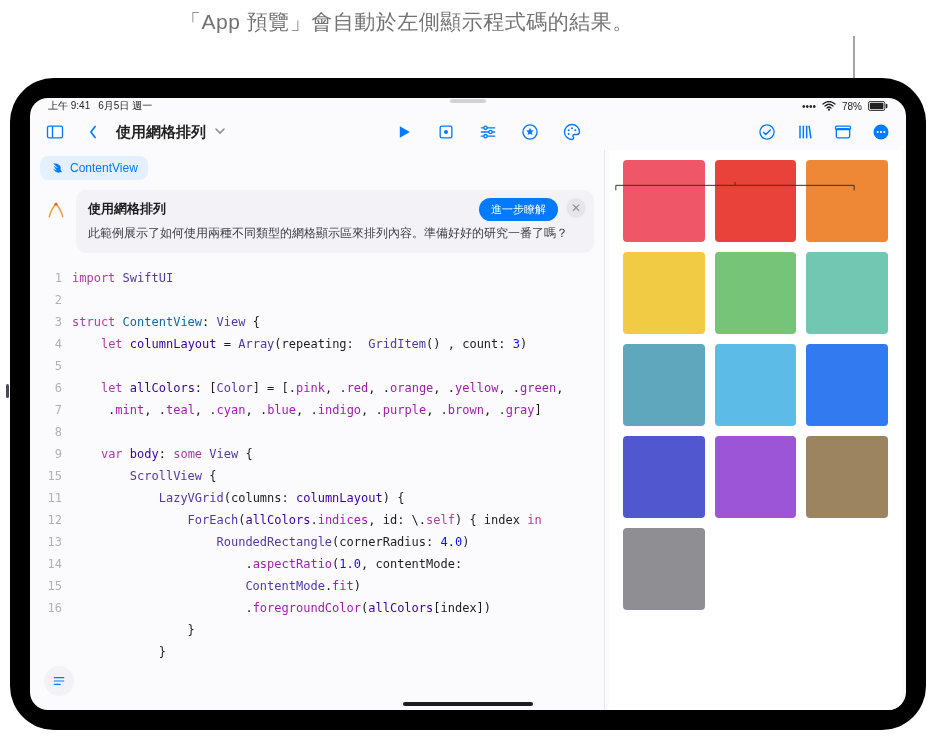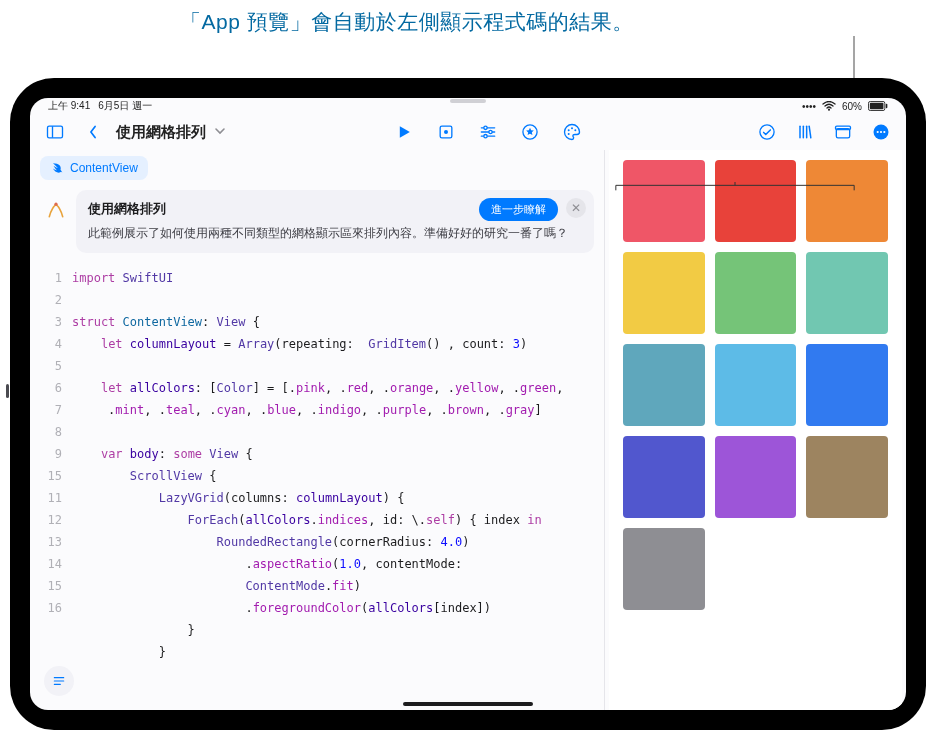--- a/index.html
+++ b/index.html
@@ -14,21 +14,21 @@
     position: absolute;
     top: 0;
     width: 100%;
     height: 78px;
   }
   .annotation-text {
     position: absolute;
     top: 8px;
     left: 180px;
     font-size: 21px;
-    color: #0369a1;
+    color: #737373;
     letter-spacing: 0.5px;
   }
   .annotation-line {
     position: absolute;
     top: 16px;
     right: 40px;
     width: 60px;
     height: 180px;
     pointer-events: none;
   }
@@ -319,21 +319,21 @@
       <div class="status-left">
         <span>上午 9:41</span>
         <span>6月5日 週一</span>
       </div>
       <div class="status-right">
         <span>••••</span>
         <svg width="14" height="10" viewBox="0 0 14 10">
             <path d="M7 9 L7 9 M1 3 Q7 -2 13 3 M3 5 Q7 1.5 11 5 M5 7 Q7 5 9 7" stroke="#222" stroke-width="1.3" fill="none" stroke-linecap="round"></path>
             <circle cx="7" cy="8.5" r="1" fill="#222"></circle>
           </svg>
-        <span>60%</span>
+        <span>78%</span>
         <svg width="20" height="10" viewBox="0 0 22 11">
             <rect x="0.5" y="0.5" width="18" height="10" rx="2" stroke="#222" fill="none"></rect>
             <rect x="2" y="2" width="15" height="7" rx="1" fill="#222"></rect>
             <rect x="19.5" y="3" width="1.8" height="5" rx="1" fill="#222"></rect>
           </svg>
       </div>
     </div>
 
     <div class="toolbar">
       <div class="tb-btn">

